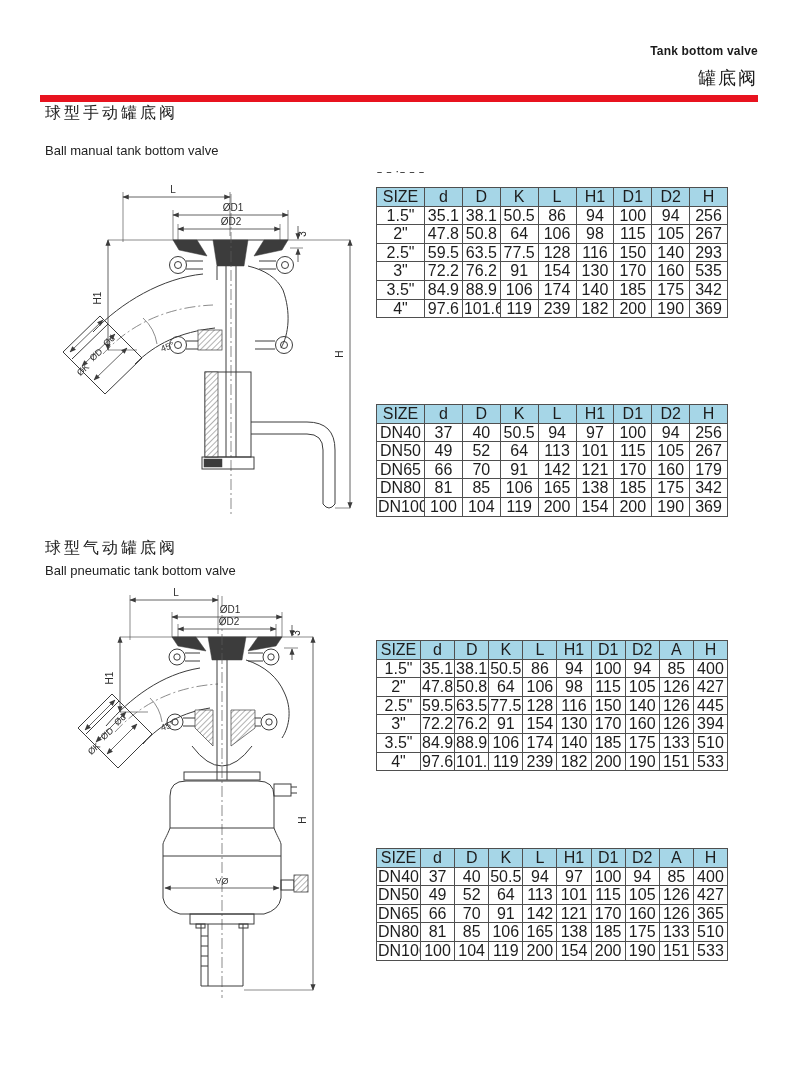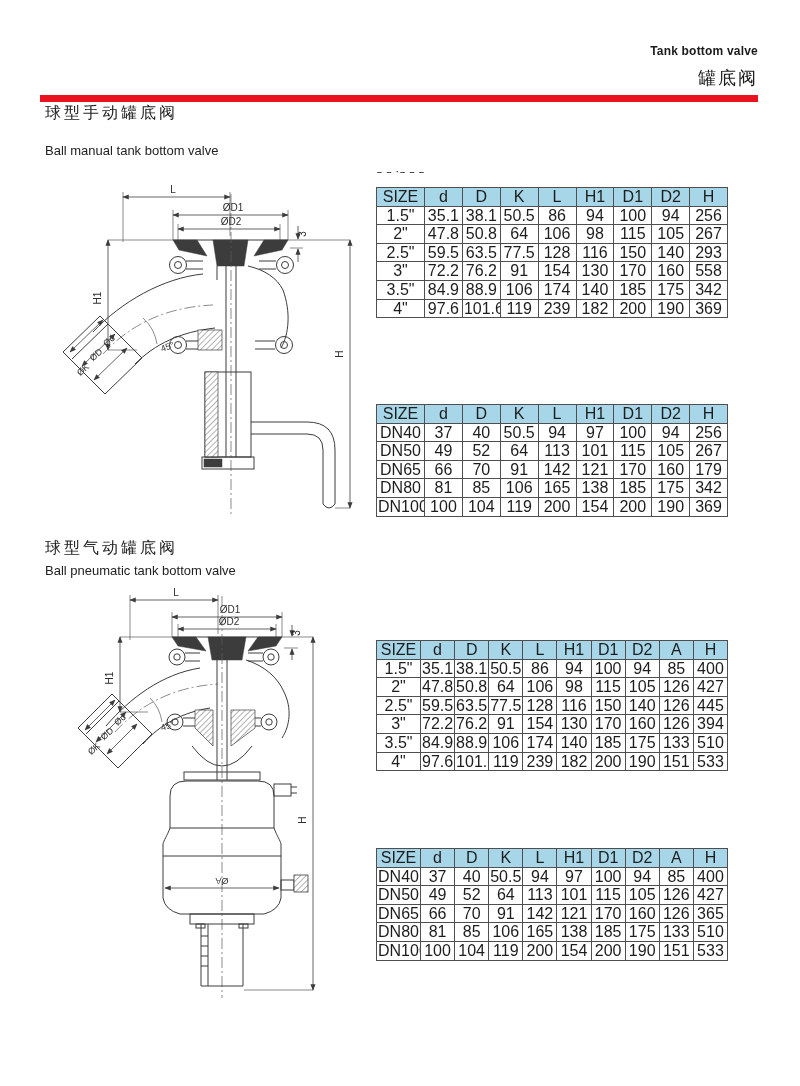--- a/index.html
+++ b/index.html
@@ -207,21 +207,21 @@
         </tr>
         <tr>
           <td>3"</td>
           <td>72.2</td>
           <td>76.2</td>
           <td>91</td>
           <td>154</td>
           <td>130</td>
           <td>170</td>
           <td>160</td>
-          <td>558</td>
+          <td>535</td>
         </tr>
         <tr>
           <td>3.5"</td>
           <td>84.9</td>
           <td>88.9</td>
           <td>106</td>
           <td>174</td>
           <td>140</td>
           <td>185</td>
           <td>175</td>

